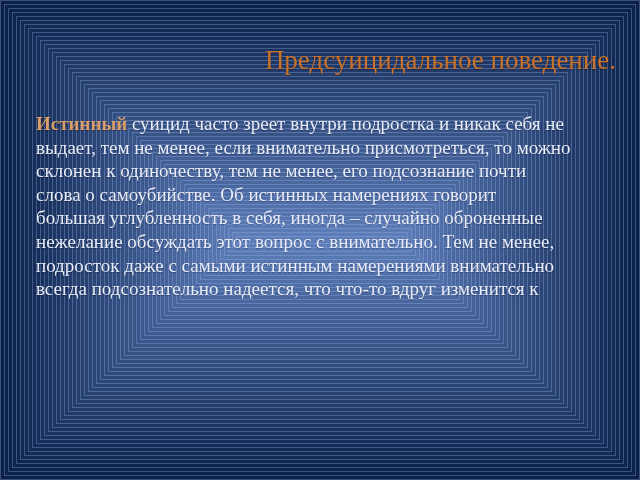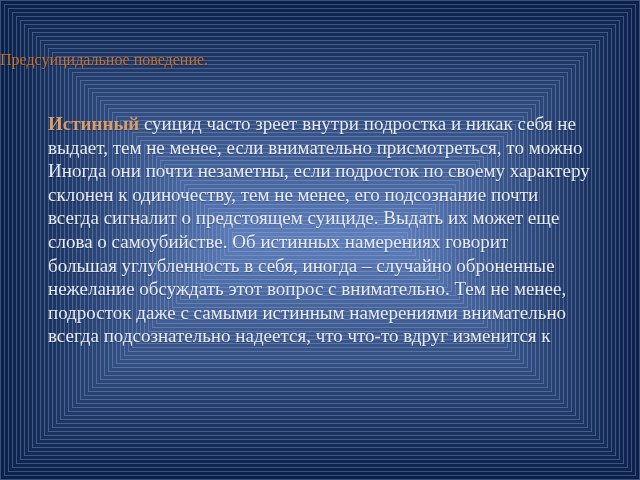--- a/index.html
+++ b/index.html
@@ -23,31 +23,31 @@
   }
   .bg .ring {
     position: absolute;
     box-sizing: border-box;
   }
   .title {
     position: absolute;
     top: 46px;
     left: 0;
     width: 616px; 
-    text-align: left;
-    font-size: 16px;
+    text-align: right;
+    font-size: 27px;
     line-height: 28px;
     color: var(--title-text, #C9722A);
     text-shadow: 0 1px 1px rgba(0,0,25,0.35);
     white-space: nowrap;
   }
   .body-text {
     position: absolute;
     top: 112px;
-    left: 48px;
+    left: 36px;
     width: 578px;
     font-size: 19px;
     line-height: 23.6px;
     color: var(--body-text, #E9EDF9);
     text-shadow: 0 1px 1px rgba(0,0,25,0.30);
   }
   .body-text .line {
     white-space: nowrap;
   }
   .lead {
@@ -121,23 +121,21 @@
       <div class="ring" style="inset: 228px; background: rgb(91, 123, 182); border: 1px solid rgb(112, 143, 198);"></div>
       <div class="ring" style="inset: 232px; background: rgb(93, 124, 184); border: 1px solid rgb(113, 143, 199);"></div>
       <div class="ring" style="inset: 236px; background: rgb(94, 126, 186); border: 1px solid rgb(114, 145, 201);"></div>
     </div>
 
   <div class="title">Предсуицидальное поведение.</div>
 
   <div class="body-text">
     <div class="line"><span class="lead">Истинный</span> <span>суицид часто зреет внутри подростка и никак себя не</span></div>
     <div class="line">выдает, тем не менее, если внимательно присмотреться, то можно</div>
-    <div class="line">Иногда они почти незаметны, если подросток по своему характеру</div>
     <div class="line">склонен к одиночеству, тем не менее, его подсознание почти</div>
-    <div class="line">всегда сигналит о предстоящем суициде. Выдать их может еще</div>
     <div class="line">слова о самоубийстве. Об истинных намерениях говорит</div>
     <div class="line">большая углубленность в себя, иногда – случайно оброненные</div>
     <div class="line">нежелание обсуждать этот вопрос с внимательно. Тем не менее,</div>
     <div class="line">подросток даже с самыми истинным намерениями внимательно</div>
     <div class="line">всегда подсознательно надеется, что что-то вдруг изменится к</div>
   </div>
 
 </div>
 
 </body></html>

